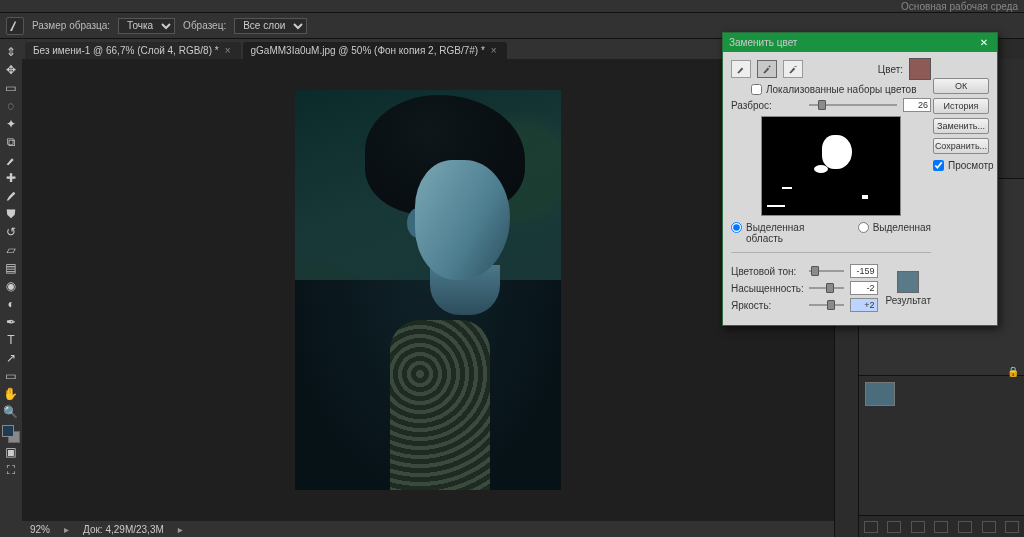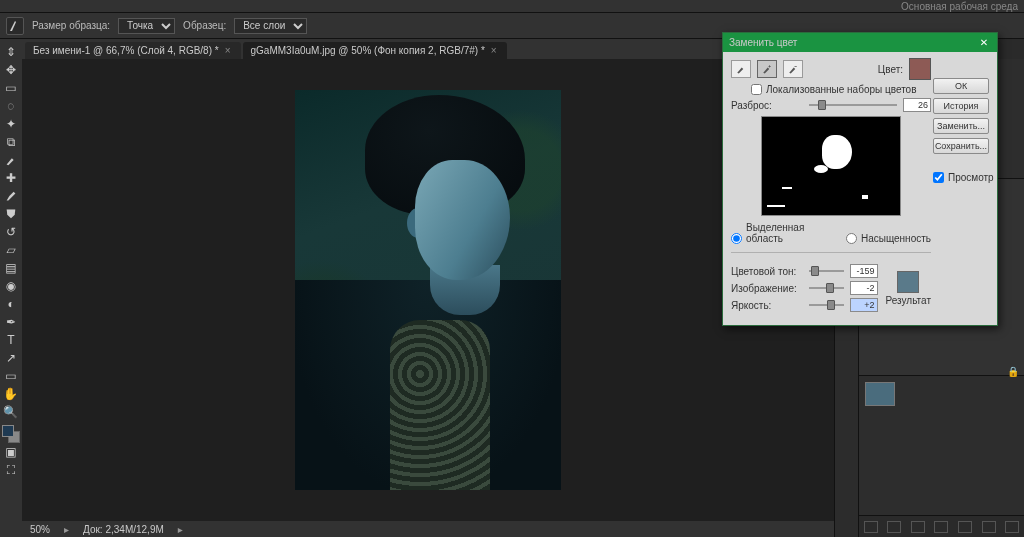--- a/index.html
+++ b/index.html
@@ -69,28 +69,28 @@
 .chk input{width:11px;height:11px;}
 .slider-row{display:flex;align-items:center;gap:6px;margin:3px 0;justify-content:space-between;}
 .slider-row .lbl{width:72px;}
 .slider{flex:1;position:relative;height:10px;}
 .slider .track{position:absolute;left:0;right:0;top:4px;height:2px;background:#9a9a9a;}
 .slider .thumb{position:absolute;top:0;width:8px;height:10px;background:#8a8a8a;border:1px solid #555;border-radius:1px;cursor:pointer;}
 .num{width:28px;height:14px;border:1px solid #8a8a8a;background:#fff;font-size:9px;text-align:right;padding:0 2px;color:#333;}
 .preview{width:140px;height:100px;border:1px solid #888;margin:4px auto 6px auto;background:#000;position:relative;overflow:hidden;}
 .preview .blob{position:absolute;background:#fff;}
 .radio-row{display:flex;gap:16px;justify-content:center;margin:4px 0 8px;}
-.radio-row label{display:flex;gap:4px;align-items:flex-end;}
+.radio-row label{display:flex;gap:4px;align-items:flex-start;}
 .radio-row input{width:11px;height:11px;}
 .hr{height:1px;background:#b0b0b0;margin:4px 0 8px;}
 .result-side{display:flex;flex-direction:column;align-items:center;gap:2px;margin-left:4px;}
 .result-swatch{width:22px;height:22px;border:1px solid #666;background:#5a7a8a;}
 .buttons{position:absolute;right:8px;top:26px;width:56px;display:flex;flex-direction:column;gap:4px;}
 .btn{height:16px;border:1px solid #8a8a8a;background:linear-gradient(#f2f2f2,#d8d8d8);font-size:9px;color:#222;cursor:pointer;display:flex;align-items:center;justify-content:center;border-radius:2px;}
-.preview-chk{display:flex;gap:4px;align-items:center;margin-top:14px;}
+.preview-chk{display:flex;gap:4px;align-items:center;margin-top:2px;}
 .preview-chk input{width:11px;height:11px;}
 .dialog .left-area{width:200px;}
 .dialog .body{display:flex;gap:4px;position:relative;}
 .hsv-block{display:flex;align-items:center;gap:4px;}
 .hsv-rows{flex:1;}
 </style>
 </head>
 <body>
 
 <div class="topbar">
@@ -165,23 +165,23 @@
     <div class="jacket"></div>
     <div class="shirt"></div>
     <div class="neck"></div>
     <div class="hair"></div>
     <div class="ear"></div>
     <div class="face"></div>
   </div>
 </div>
 
 <div class="statusbar">
-  <span>50%</span>
+  <span>92%</span>
   <span class="arrow">▸</span>
-  <span>Док: 2,34M/12,9M</span>
+  <span>Док: 4,29M/23,3M</span>
   <span class="arrow">▸</span>
 </div>
 
 <div class="right-col">
   <div class="collapse-strip">
     <div class="mini"></div>
     <div class="mini"></div>
     <div class="mini"></div>
   </div>
   <div class="panels">
@@ -253,37 +253,37 @@
         <div class="blob" style="top:78px;left:100px;width:6px;height:4px;"></div>
         <div class="blob" style="top:88px;left:5px;width:18px;height:2px;"></div>
       </div>
       <div class="radio-row">
         <label>
             <input type="radio" name="pv" checked="" style="">
             <span>Выделенная область</span>
           </label>
         <label>
             <input type="radio" name="pv" style="">
-            <span>Насыщенность</span>
+            <span>Выделенная</span>
           </label>
       </div>
       <div class="hr"></div>
 
       <div class="hsv-block">
         <div class="hsv-rows">
           <div class="slider-row">
             <span class="lbl">Цветовой тон:</span>
             <div class="slider">
                 <div class="track"></div>
                 <div class="thumb" style="left:6%"></div>
               </div>
             <input class="num" value="-159" style="">
           </div>
           <div class="slider-row">
-            <span class="lbl">Изображение:</span>
+            <span class="lbl">Насыщенность:</span>
             <div class="slider">
                 <div class="track"></div>
                 <div class="thumb" style="left:49%"></div>
               </div>
             <input class="num" value="-2" style="">
           </div>
           <div class="slider-row">
             <span class="lbl">Яркость:</span>
             <div class="slider">
                 <div class="track"></div>

